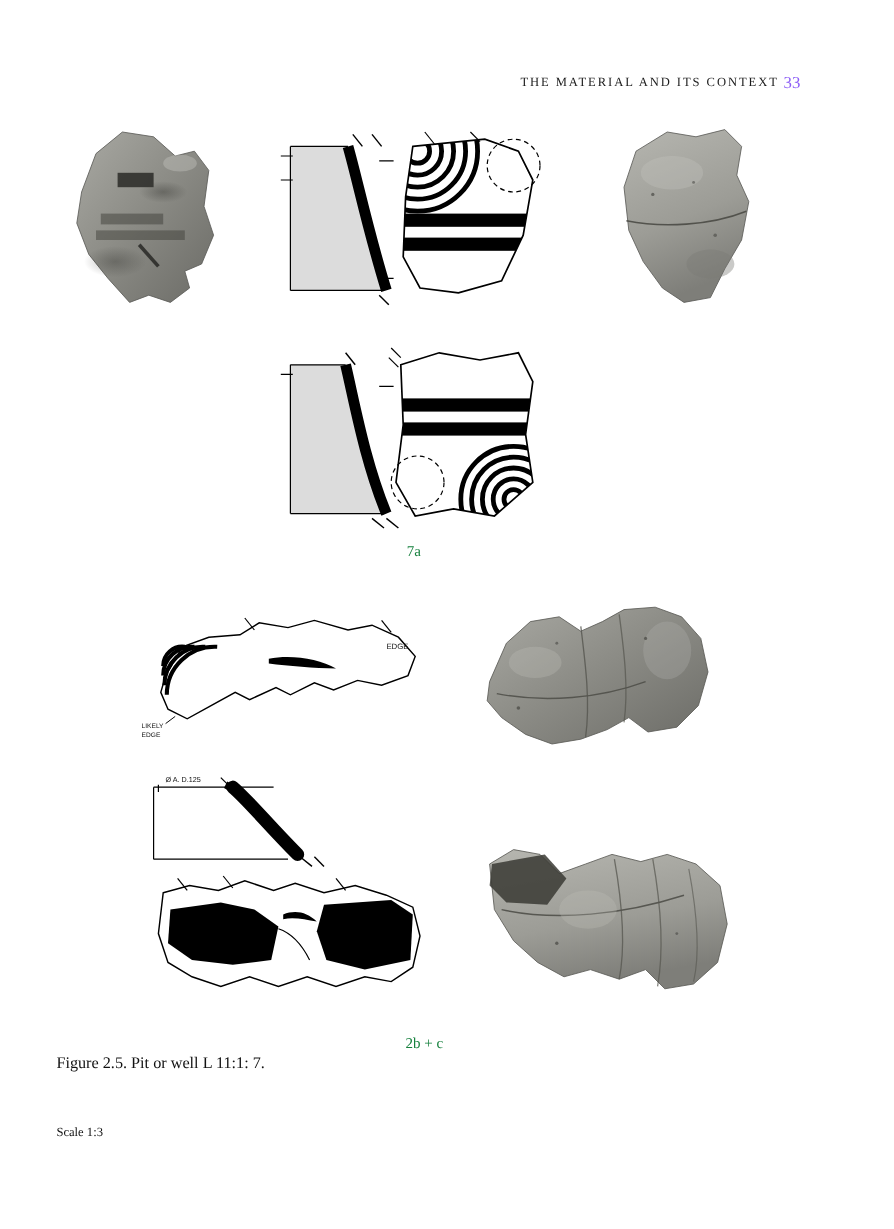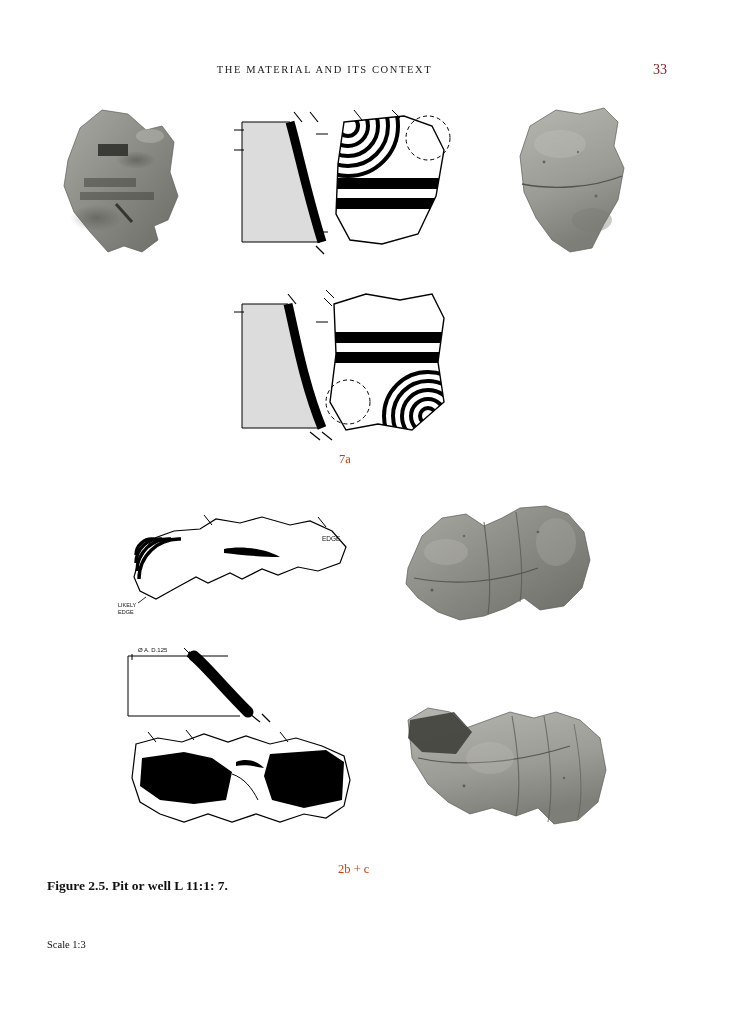--- a/index.html
+++ b/index.html
@@ -20,57 +20,57 @@
     inset: 0;
     background: #ffffff;
   }
 
   
   .running-head {
     position: absolute;
     top: 64px;
     left: 0;
     width: 649px;
-    text-align: center;
+    text-align: right;
     font-size: 10.5px;
     letter-spacing: 1.6px;
     color: #1b1b1b;
     font-family: "Liberation Serif", serif;
   }
   .folio {
     position: absolute;
     top: 62px;
     right: 78px;
     font-size: 14px;
-    color: #7f1d1d;
+    color: #8b5cf6;
   }
 
   
   .caption {
     position: absolute;
     left: 47px;
     top: 878px;
     font-size: 13.5px;
-    font-weight: bold;
+    font-weight: normal;
     color: #111;
   }
   .caption-scale {
     position: absolute;
     left: 47px;
     top: 939px;
     font-size: 10.5px;
     color: #111;
     font-weight: normal;
   }
 
   
   .sublabel {
     position: absolute;
     font-size: 12.5px;
-    color: #c2410c;
+    color: #15803d;
     font-family: "Liberation Serif", serif;
   }
   #lbl-7a { left: 339px; top: 452px; }
   #lbl-7bc { left: 338px; top: 862px; }
 
   
   .plate {
     position: absolute;
   }
   .plate svg { display: block; }

